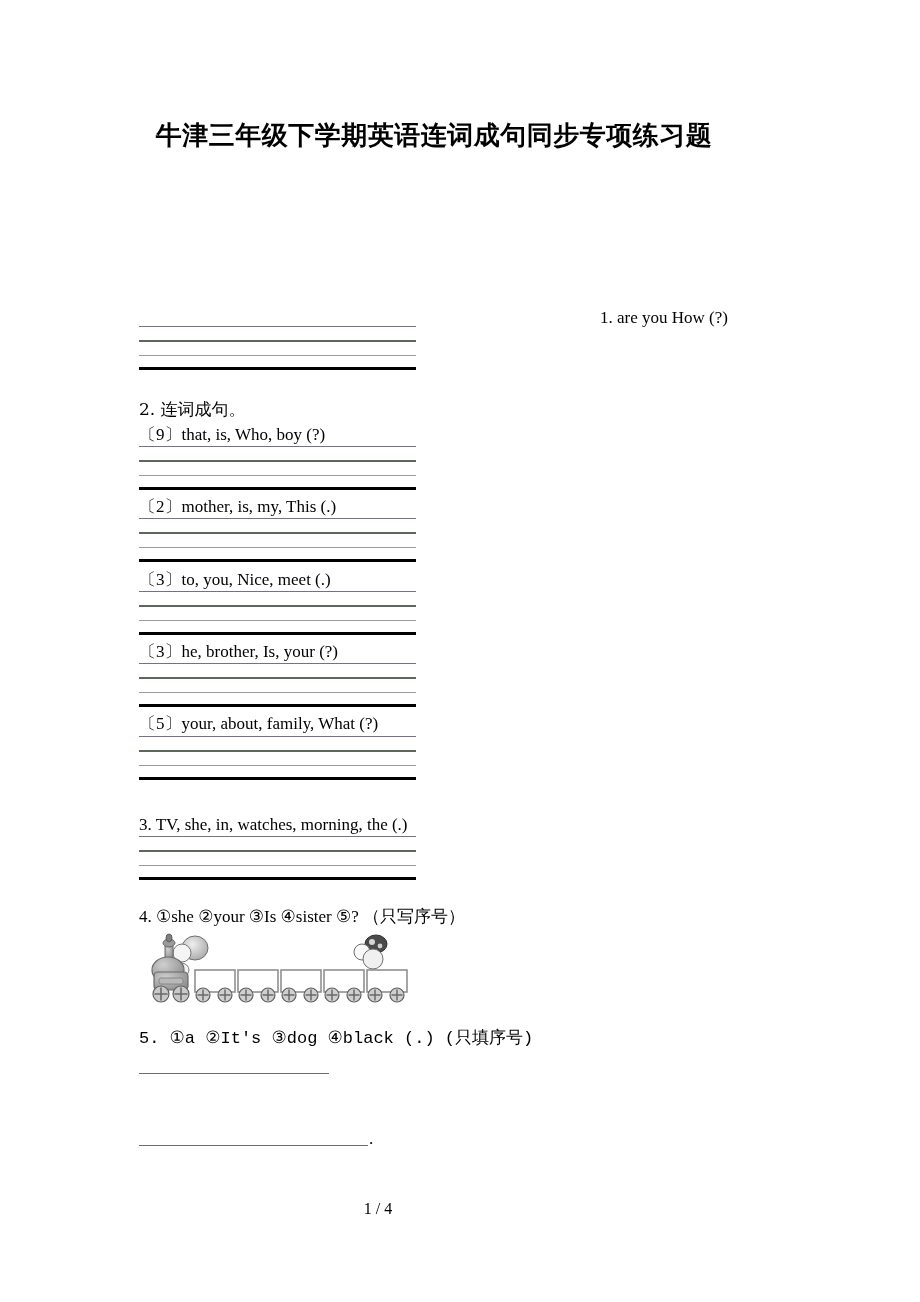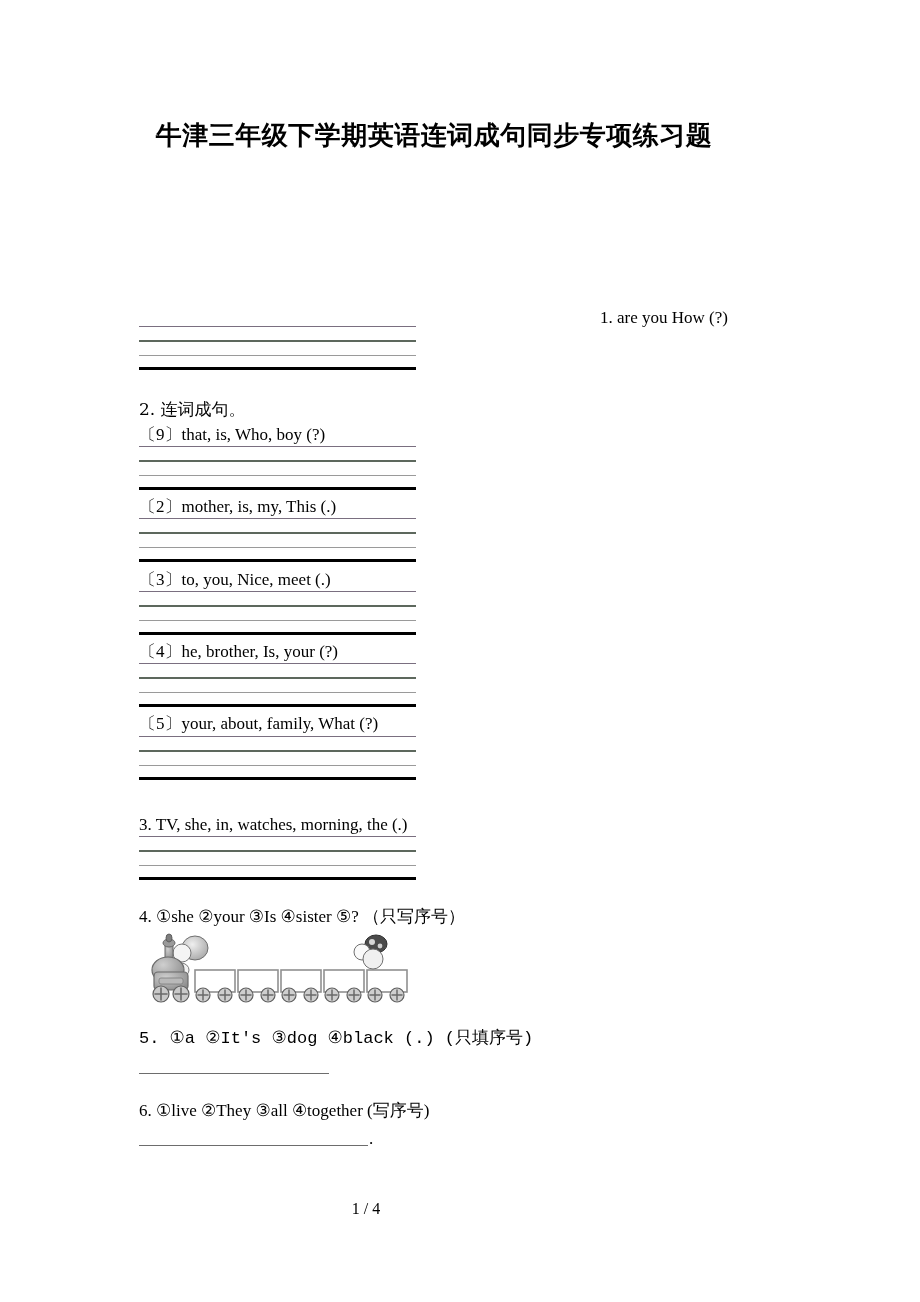--- a/index.html
+++ b/index.html
@@ -100,20 +100,21 @@
   }
 
   
   .footer {
     position: absolute;
     left: 0;
     top: 1200px;
     width: 732px;
     text-align: center;
     font-size: 16px;
+    padding-left: 12px;
   }
 
   
   .train-wrap {
     position: absolute;
     left: 148px;
     top: 932px;
     width: 262px;
     height: 74px;
   }
@@ -167,21 +168,21 @@
   <div class="lines" style="left:139px; top:591px; width:277px;">
     <div class="ln ln-a"></div>
     <div class="sp"></div>
     <div class="ln ln-b"></div>
     <div class="sp"></div>
     <div class="ln ln-c"></div>
     <div class="sp-s"></div>
     <div class="ln ln-d"></div>
   </div>
 
-  <div class="q-text" style="left:139px; top:641px;">〔4〕he, brother, Is, your (?)</div>
+  <div class="q-text" style="left:139px; top:641px;">〔3〕he, brother, Is, your (?)</div>
   <div class="lines" style="left:139px; top:663px; width:277px;">
     <div class="ln ln-a"></div>
     <div class="sp"></div>
     <div class="ln ln-b"></div>
     <div class="sp"></div>
     <div class="ln ln-c"></div>
     <div class="sp-s"></div>
     <div class="ln ln-d"></div>
   </div>
 
@@ -307,19 +308,18 @@
       <circle cx="224" cy="10" r="3" fill="#d6d6d6"></circle>
       <circle cx="232" cy="14" r="2.4" fill="#cfcfcf"></circle>
       <ellipse cx="214" cy="20" rx="8" ry="8" fill="#fafafa" stroke="#6f6f6f" stroke-width="1"></ellipse>
       <ellipse cx="225" cy="27" rx="10" ry="10" fill="#f0f0f0" stroke="#6f6f6f" stroke-width="1"></ellipse>
     </svg>
   </div>
 
   <div class="q-text" style="left:139px; top:1028px;font-family:Liberation Mono, monospace;">5. ①a   ②It's   ③dog   ④black (.) (只填序号)</div>
   <div class="single-rule" style="left:139px; top:1073px; width:190px;"></div>
 
-  <div class="q-text" style="left:139px; top:1100px;">6. ①live  ②They  ③all  ④together (写序号)</div>
   <div class="single-rule" style="left:139px; top:1145px; width:229px;"></div>
   <div class="dot-after" style="left:369px; top:1129px;">.</div>
 
   <div class="footer">1 / 4</div>
 
 </div>
 
 </body></html>

